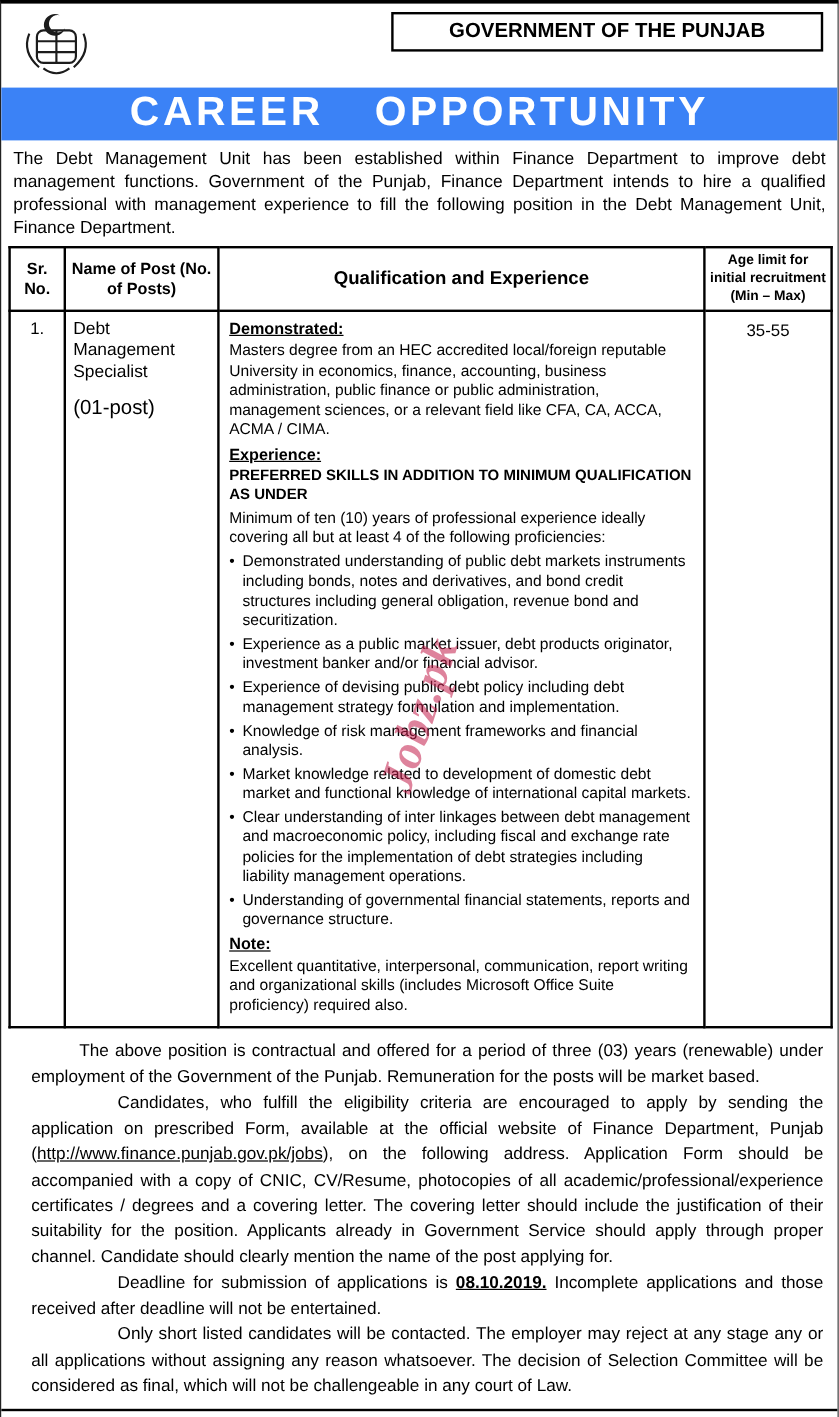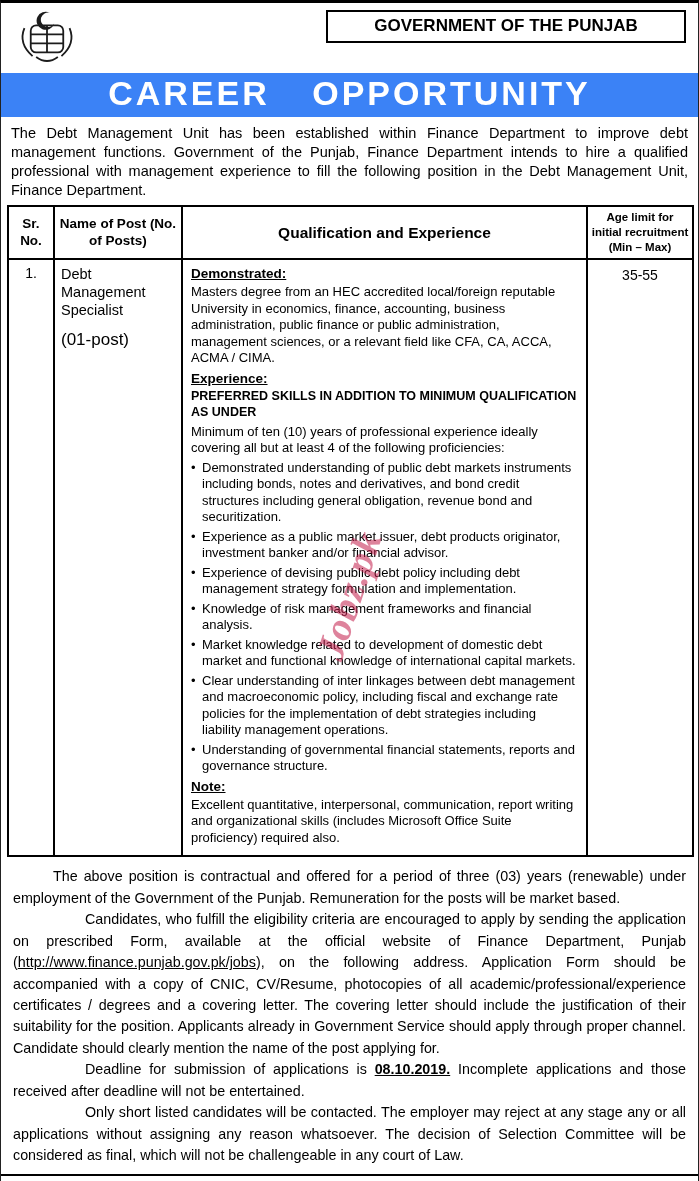--- a/index.html
+++ b/index.html
@@ -60,21 +60,21 @@
   ul.bullets li::before { content:"•"; position:absolute; left:0; top:0; }
   
   .watermark {
     position:absolute; left:305px; top:648px;
     transform:rotate(-72deg); transform-origin:0 0;
     font-family:"Liberation Serif", serif; font-style:italic; font-weight:bold;
     font-size:40px; color:rgba(195,30,75,0.55); pointer-events:none;
     letter-spacing:1px; white-space:nowrap;
   }
   
-  .body-text { padding:9px 12px 4px 12px; font-size:14.3px; line-height:1.5; }
+  .body-text { padding:9px 12px 4px 25px; font-size:14.3px; line-height:1.5; }
   .body-text p { text-align:justify; }
   .p1 { text-indent:40px; }
   .p2, .p3, .p4 { text-indent:72px; }
   .url { text-decoration:underline; color:#000; cursor:pointer; }
   .date { font-weight:bold; text-decoration:underline; }
   
   .footer {
     border-top:2px solid #000; margin-top:4px; position:relative;
     padding:6px 8px 8px 8px; font-weight:bold;
   }

